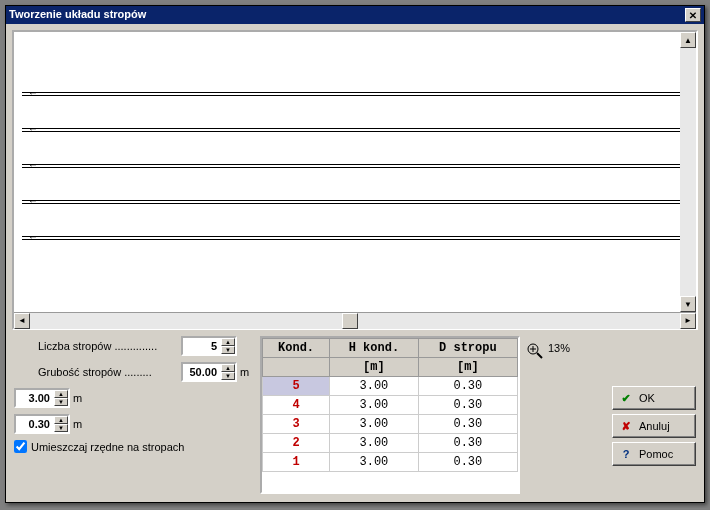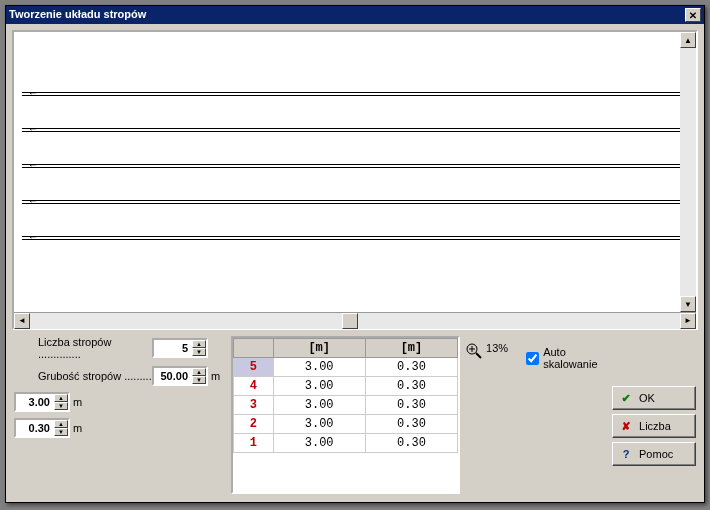--- a/index.html
+++ b/index.html
@@ -289,25 +289,34 @@
         <div class="param-row">
           <span class="spin">
             <input value="0.30" style="">
             <span class="btns">
                 <span class="up">▲</span>
                 <span class="down">▼</span>
               </span>
           </span>
           <span class="unit">m</span>
         </div>
+        <label class="check-row">
+          <input type="checkbox" checked="" style="">
+          <span>Umieszczaj rzędne na stropach</span>
+        </label>
       </div>
 
       <div class="table-wrap">
         <table class="grid">
           <thead>
+            <tr>
+              <th>Kond.</th>
+              <th>H kond.</th>
+              <th>D stropu</th>
+            </tr>
             <tr>
               <th></th>
               <th>[m]</th>
               <th>[m]</th>
             </tr>
           </thead>
           <tbody>
             <tr>
               <td class="idx sel">5</td>
               <td>3.00</td>
@@ -341,35 +350,31 @@
         <div class="zoom-area">
           <span class="zoom-icon">
             <svg width="16" height="16" viewBox="0 0 16 16">
                 <circle cx="6" cy="6" r="5" fill="none" stroke="#000"></circle>
                 <line x1="10" y1="10" x2="15" y2="15" stroke="#000" stroke-width="2"></line>
                 <line x1="6" y1="3" x2="6" y2="9" stroke="#000"></line>
                 <line x1="3" y1="6" x2="9" y2="6" stroke="#000"></line>
               </svg>
           </span>
           <span>13%</span>
-          <label class="check-row" style="margin-left:14px;">
-            <input type="checkbox" checked="" style="">
-            <span>Auto skalowanie</span>
-          </label>
         </div>
       </div>
 
       <div class="btn-col">
         <button class="winbtn">
           <span class="ico ico-ok">✔</span>
           <span>OK</span>
         </button>
         <button class="winbtn">
           <span class="ico ico-x">✘</span>
-          <span>Liczba</span>
+          <span>Anuluj</span>
         </button>
         <button class="winbtn">
           <span class="ico ico-q">?</span>
           <span>Pomoc</span>
         </button>
       </div>
 
     </div>
   </div>
 </div>

